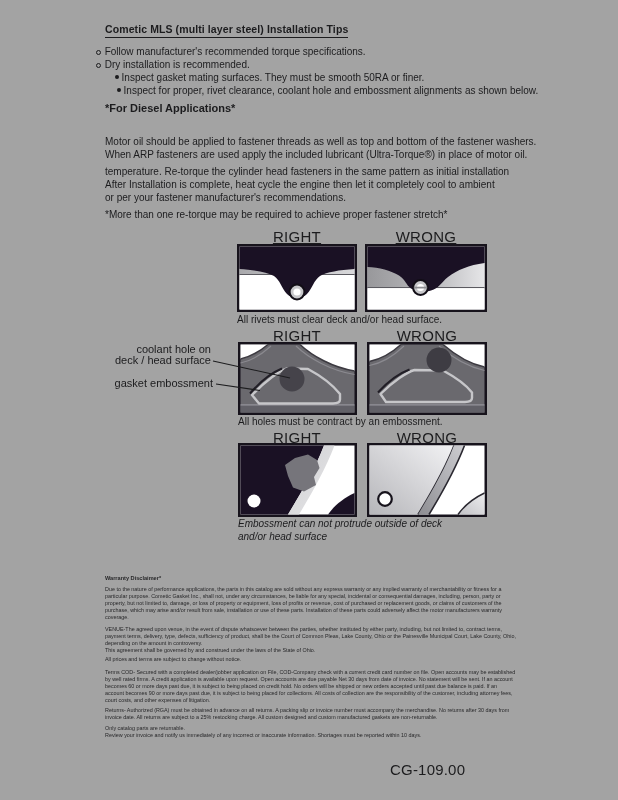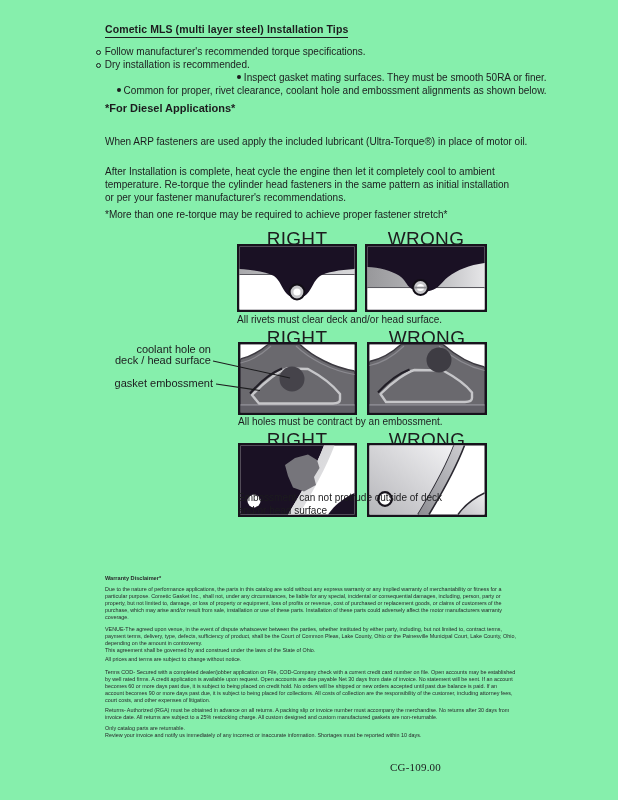--- a/index.html
+++ b/index.html
@@ -1,41 +1,41 @@
 <!DOCTYPE html>
 <html><head>
 <meta charset="utf-8">
 <style>
   html,body{margin:0;padding:0;background:#ffffff;}
   .page{
-    position:relative;width:618px;height:800px;background:#86efac;overflow:hidden;
+    position:relative;width:618px;height:800px;background:#a3a3a3;overflow:hidden;
     font-family:"Liberation Sans","DejaVu Sans",sans-serif;color:#1c1c1e;
   }
   .abs{position:absolute;}
   .title{
     left:105px;top:23px;font-size:10.5px;font-weight:bold;letter-spacing:.1px;
     border-bottom:1.4px solid #1c1c1e;padding-bottom:1.5px;
   }
   .body-line{font-size:10px;line-height:13px;white-space:nowrap;}
   .bullet-row{display:flex;align-items:flex-start;}
   .marker-open{
     width:3.2px;height:3.2px;border:1px solid #1c1c1e;border-radius:50%;
     margin:4.5px 3.5px 0 0;flex:none;
   }
   .marker-filled{
     width:3.8px;height:3.8px;background:#1c1c1e;border-radius:50%;
     margin:4.4px 2.8px 0 0;flex:none;
   }
   .section-head{font-size:11px;font-weight:bold;}
-  .fig-label{font-size:19px;letter-spacing:.3px;text-align:center;width:80px;text-decoration:underline;}
+  .fig-label{font-size:15px;letter-spacing:.3px;text-align:center;width:80px;text-decoration:underline;}
   .caption{font-size:10px;line-height:12.5px;}
   .ann{font-size:11px;line-height:10.5px;text-align:right;}
   .smallprint{width:412px;font-size:5.4px;line-height:6.9px;color:#28282a;}
   .smallprint-head{font-size:5.6px;font-weight:bold;color:#28282a;}
-  .pagenum{font-size:11px;letter-spacing:.2px;font-family:Liberation Serif, serif;}
+  .pagenum{font-size:15px;letter-spacing:.2px;}
   svg{display:block;}
 </style>
 </head>
 <body>
 
 <div class="page">
 
   <svg width="0" height="0" style="position:absolute" aria-hidden="true">
     <defs>
       <linearGradient id="g1" x1="0" y1="0" x2="1" y2="0">
@@ -71,37 +71,38 @@
 
   <div class="abs" style="left:96px;top:45px;">
     <div class="bullet-row">
       <span class="marker-open"></span>
       <span class="body-line">Follow manufacturer's recommended torque specifications.</span>
     </div>
     <div class="bullet-row">
       <span class="marker-open"></span>
       <span class="body-line">Dry installation is recommended.</span>
     </div>
-    <div class="bullet-row" style="margin-left:19px;justify-content:flex-end;">
+    <div class="bullet-row" style="margin-left:19px;">
       <span class="marker-filled"></span>
       <span class="body-line">Inspect gasket mating surfaces.  They must be smooth 50RA or finer.</span>
     </div>
     <div class="bullet-row" style="margin-left:21px;">
       <span class="marker-filled"></span>
-      <span class="body-line">Common for proper, rivet clearance, coolant hole and embossment alignments as shown below.</span>
+      <span class="body-line">Inspect for proper, rivet clearance, coolant hole and embossment alignments as shown below.</span>
     </div>
   </div>
 
   <div class="abs section-head" style="left:105px;top:102px;">*For Diesel Applications*</div>
   <div class="abs" style="left:105px;top:135px;">
+    <div class="body-line">Motor oil should be applied to fastener threads as well as top and bottom of the fastener washers.</div>
     <div class="body-line">When ARP fasteners are used apply the included lubricant (Ultra-Torque®) in place of motor oil.</div>
   </div>
   <div class="abs" style="left:105px;top:165px;">
+    <div class="body-line">temperature. Re-torque the cylinder head fasteners in the same pattern as initial installation</div>
     <div class="body-line">After Installation is complete, heat cycle the engine then let it completely cool to ambient</div>
-    <div class="body-line">temperature. Re-torque the cylinder head fasteners in the same pattern as initial installation</div>
     <div class="body-line">or per your fastener manufacturer's recommendations.</div>
   </div>
   <div class="abs body-line" style="left:105px;top:208px;">*More than one re-torque may be required to achieve proper fastener stretch*</div>
 
   <div class="abs fig-label" style="left:257px;top:228px;">RIGHT</div>
   <div class="abs fig-label" style="left:386px;top:228px;">WRONG</div>
 
   <svg class="abs" style="left:237px;top:244px;" width="120" height="68" viewBox="0 0 120 68">
     <rect x="1.25" y="1.25" width="117.5" height="65.5" fill="#ffffff" stroke="#17131c" stroke-width="2.5"></rect>
     <rect x="2.5" y="24" width="115" height="6.6" fill="url(#g1)"></rect>
@@ -182,21 +183,21 @@
     <rect x="1.25" y="1.25" width="117.5" height="71.5" fill="#ffffff" stroke="#17131c" stroke-width="2.5"></rect>
     <path d="M2.5,2.5 L87,2.5 C78,26 64,50 51,71.5 L2.5,71.5 Z" fill="url(#g4)"></path>
     <path d="M87,2.5 C78,26 64,50 51,71.5" fill="none" stroke="#2a2830" stroke-width="1.6"></path>
     <path d="M87,2.5 C78,26 64,50 51,71.5 L62,71.5 C75,50 88.5,26 97.5,2.5 Z" fill="url(#g5)"></path>
     <path d="M97.5,2.5 C88.5,26 75,50 62,71.5" fill="none" stroke="#2a2830" stroke-width="1.6"></path>
     <path d="M117.5,50 C105,56 97,63 91,71.5 L117.5,71.5 Z" fill="url(#g6)"></path>
     <path d="M117.5,50 C105,56 97,63 91,71.5" fill="none" stroke="#2a2830" stroke-width="1.4"></path>
     <circle cx="18" cy="56" r="6.8" fill="#ffffff" stroke="#17131c" stroke-width="2.2"></circle>
   </svg>
 
-  <div class="abs caption" style="left:238px;top:492px;width:240px;">
+  <div class="abs caption" style="left:238px;top:518px;width:240px;font-style:italic;">
     <div>Embossment can not protrude outside of deck</div>
     <div>and/or head surface</div>
   </div>
 
   <svg class="abs" style="left:0;top:0;pointer-events:none;" width="618" height="800" viewBox="0 0 618 800">
     <line x1="213" y1="361" x2="290" y2="378" stroke="#1c1c1e" stroke-width="1.1"></line>
     <line x1="216" y1="384" x2="260" y2="390.5" stroke="#1c1c1e" stroke-width="1.1"></line>
   </svg>
 
   <div class="abs smallprint-head" style="left:105px;top:575px;">Warranty Disclaimer*</div>

